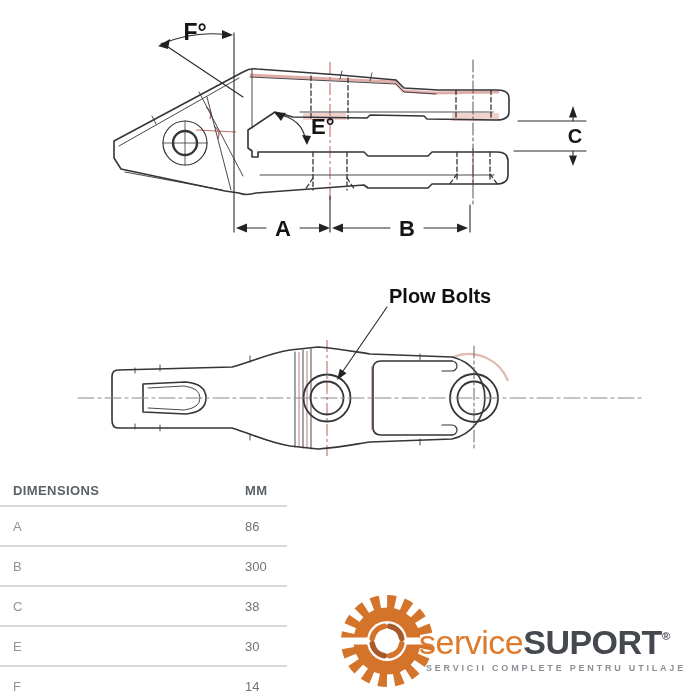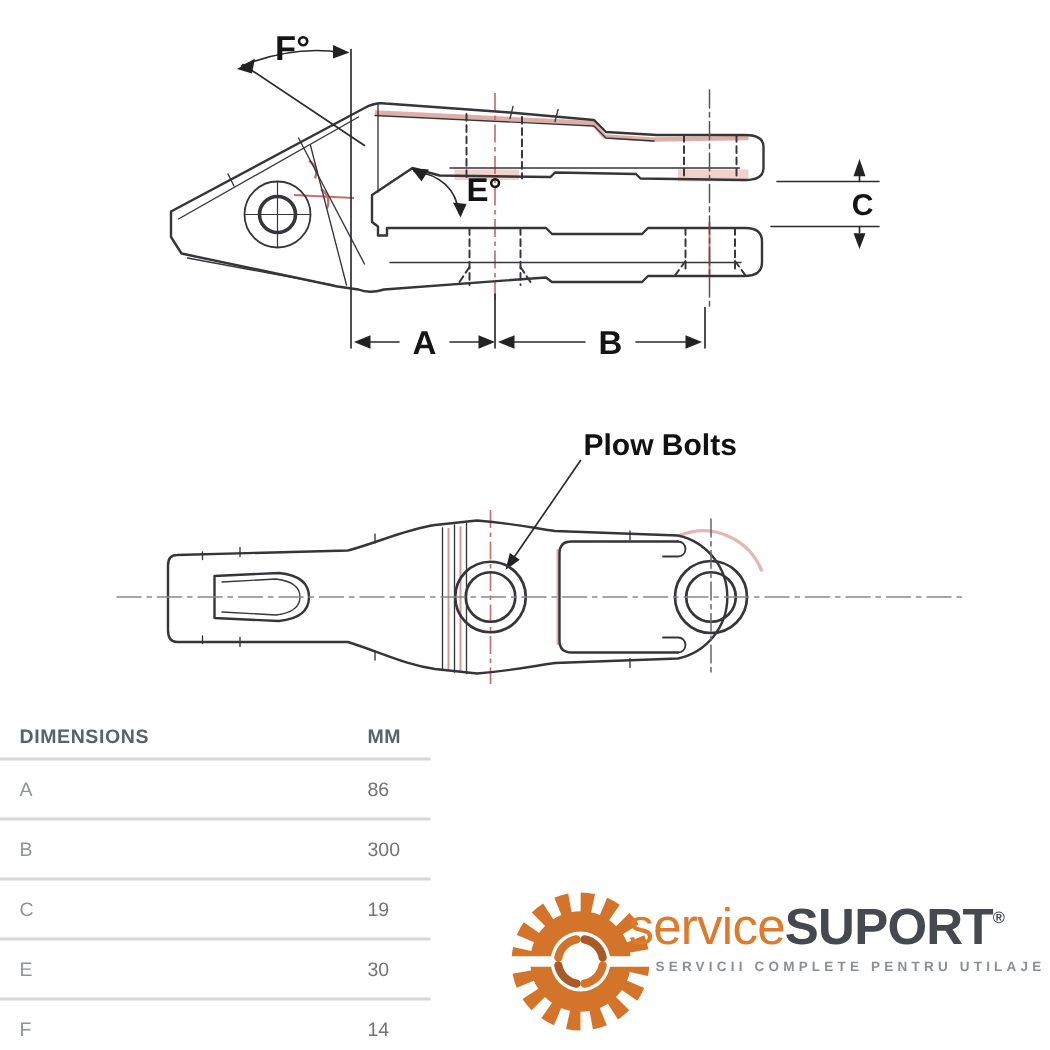--- a/index.html
+++ b/index.html
@@ -15,26 +15,26 @@
   .dt-header .col-dim{left:13px;text-align:right;}
   .dt-header .col-unit{left:245px;}
   .dt-row{height:38px;border-top:2px solid #D6D8DA;position:relative;}
   .dt-row span{position:absolute;top:50%;transform:translateY(-50%);}
   .dt-label{left:13px;color:#8F9499;}
   .dt-val{left:245px;color:#737373;}
 
   
   .logo{position:absolute;left:333px;top:587px;width:360px;height:110px;}
   .logo-gear{position:absolute;left:0;top:0;}
-  .logo-text{position:absolute;left:86px;top:8px;white-space:nowrap;}
+  .logo-text{position:absolute;left:86px;top:32px;white-space:nowrap;}
   .brand-line{font-size:34px;letter-spacing:-0.5px;line-height:34px;}
   .brand-orange{color:#DD7A2B;}
   .brand-dark{color:#45494F;font-weight:700;}
   .brand-tm{color:#45494F;font-size:11px;vertical-align:14px;font-weight:700;}
-  .tagline{margin-top:4px;margin-left:18px;font-size:9px;font-weight:700;
+  .tagline{margin-top:4px;margin-left:7px;font-size:9px;font-weight:700;
            letter-spacing:2.8px;color:#8B8F94;}
 </style>
 </head>
 <body>
 
 <div id="stage">
 
   <svg id="drawing" width="700" height="700" viewBox="0 0 700 700">
 
     <g>
@@ -173,21 +173,21 @@
     <div class="dt-row">
       <span class="dt-label">A</span>
       <span class="dt-val">86</span>
     </div>
     <div class="dt-row">
       <span class="dt-label">B</span>
       <span class="dt-val">300</span>
     </div>
     <div class="dt-row">
       <span class="dt-label">C</span>
-      <span class="dt-val">19</span>
+      <span class="dt-val">38</span>
     </div>
     <div class="dt-row">
       <span class="dt-label">E</span>
       <span class="dt-val">30</span>
     </div>
     <div class="dt-row">
       <span class="dt-label">F</span>
       <span class="dt-val">14</span>
     </div>
   </div>

